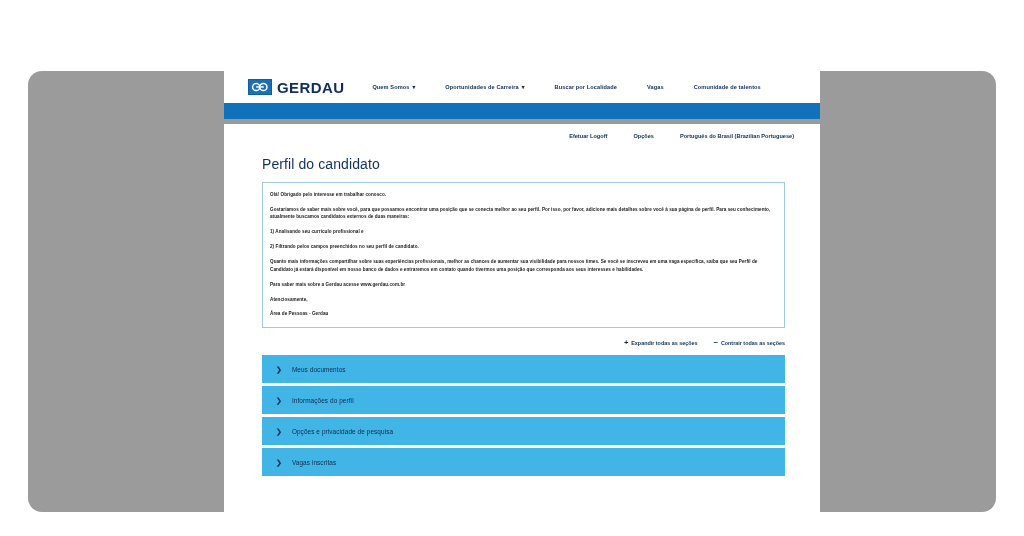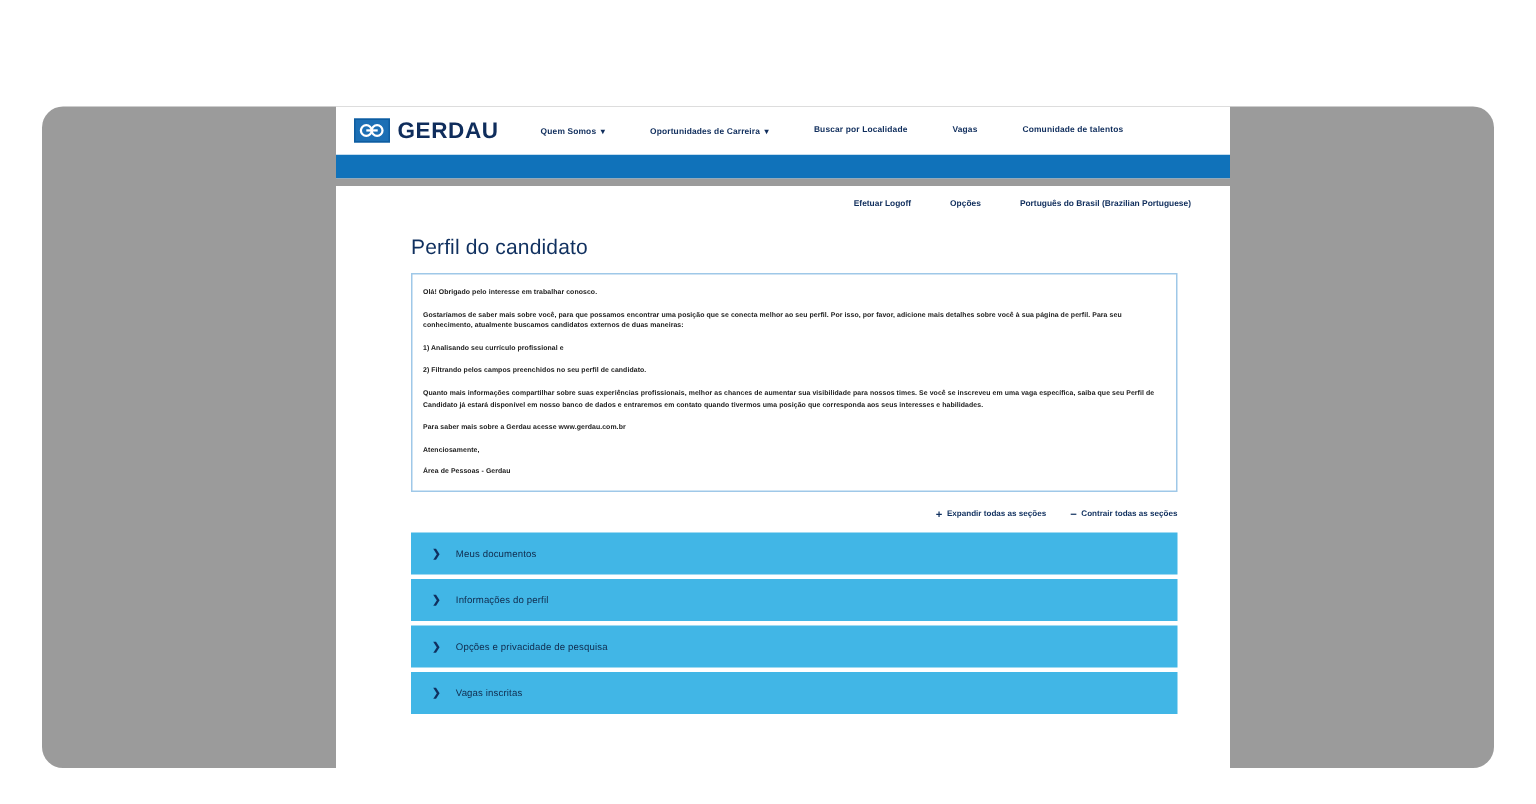--- a/index.html
+++ b/index.html
@@ -32,21 +32,21 @@
   
   .site-header {
     position: relative;
     height: 32px;
     background: #ffffff;
     display: flex;
     align-items: center;
   }
   .logo-wrap {
     display: flex;
-    margin-left: 12px;
+    margin-left: 24px;
     gap: 5px;
   }
   .logo-mark {
     width: 24px; height: 16px;
     background: #1b6fb5;
     border: 1px solid #0e5da0;
     display: flex;
     align-items: center;
     justify-content: center;
   }
@@ -98,21 +98,21 @@
     font-size: 5.6px;
     font-weight: bold;
     color: #0f2d5c;
     margin-left: 26px;
     white-space: nowrap;
     cursor: pointer;
   }
 
   
   .content {
-    padding: 0 20px 0 28px;
+    padding: 0 20px 0 16px;
     background: #ffffff;
   }
 
   .page-title {
     font-size: 14px;
     color: #10305f;
     font-weight: normal;
     margin: 8px 0 10px 22px;
     letter-spacing: 0.1px;
   }

